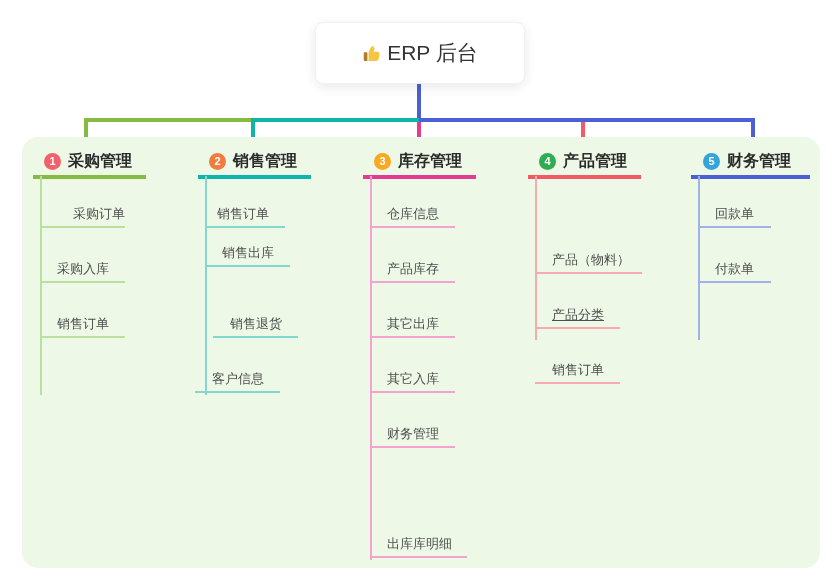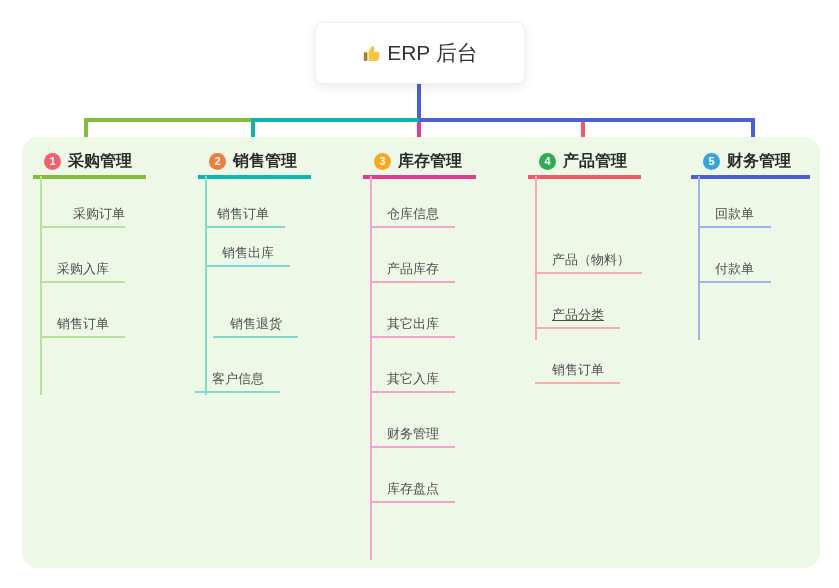--- a/index.html
+++ b/index.html
@@ -89,21 +89,21 @@
     <span class="badge" style="background:#f8a91f;">3</span>
     <span class="btitle">库存管理</span>
   </div>
   <div class="hline c-magenta" style="left:363px;top:175px;width:113px;"></div>
   <div class="trunk t-magenta" style="left:370px;top:176px;height:384px;"></div>
   <div class="node u-magenta" style="left:370px;top:201px;width:68px;">仓库信息</div>
   <div class="node u-magenta" style="left:370px;top:256px;width:68px;">产品库存</div>
   <div class="node u-magenta" style="left:370px;top:311px;width:68px;">其它出库</div>
   <div class="node u-magenta" style="left:370px;top:366px;width:68px;">其它入库</div>
   <div class="node u-magenta" style="left:370px;top:421px;width:68px;">财务管理</div>
-  <div class="node u-magenta" style="left:370px;top:476px;width:68px;">库存盘点</div>
+  <div class="node u-magenta" style="left:370px;top:531px;width:80px;">出库库明细</div>
 
   <div class="head" style="left:539px;top:151px;">
     <span class="badge" style="background:#2fad52;">4</span>
     <span class="btitle">产品管理</span>
   </div>
   <div class="hline c-red" style="left:528px;top:175px;width:113px;"></div>
   <div class="trunk t-red" style="left:535px;top:176px;height:164px;"></div>
   <div class="node u-red" style="left:535px;top:201px;width:90px;">产品（物料）</div>
   <div class="node u-red" style="left:535px;top:256px;width:68px;text-decoration:underline;">产品分类</div>
   <div class="node u-red" style="left:535px;top:311px;width:68px;">销售订单</div>

